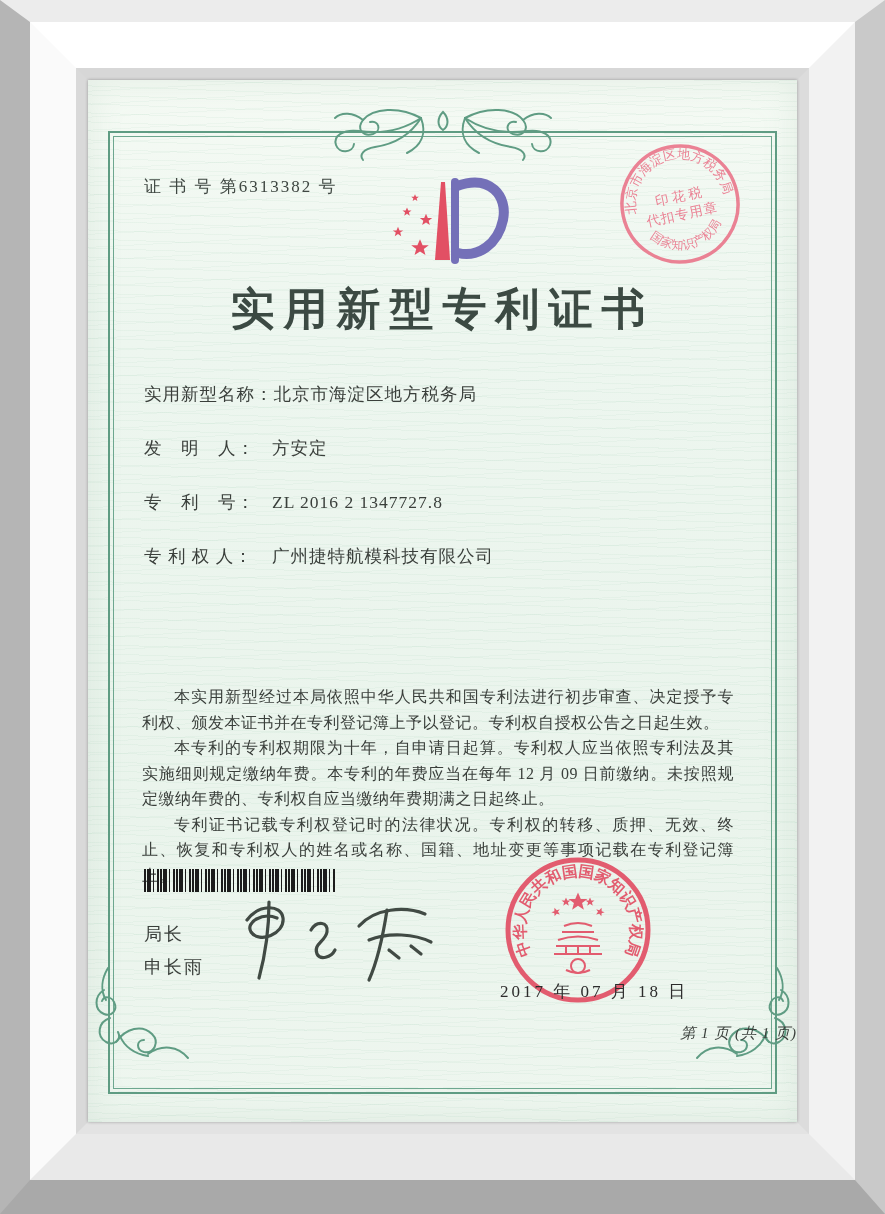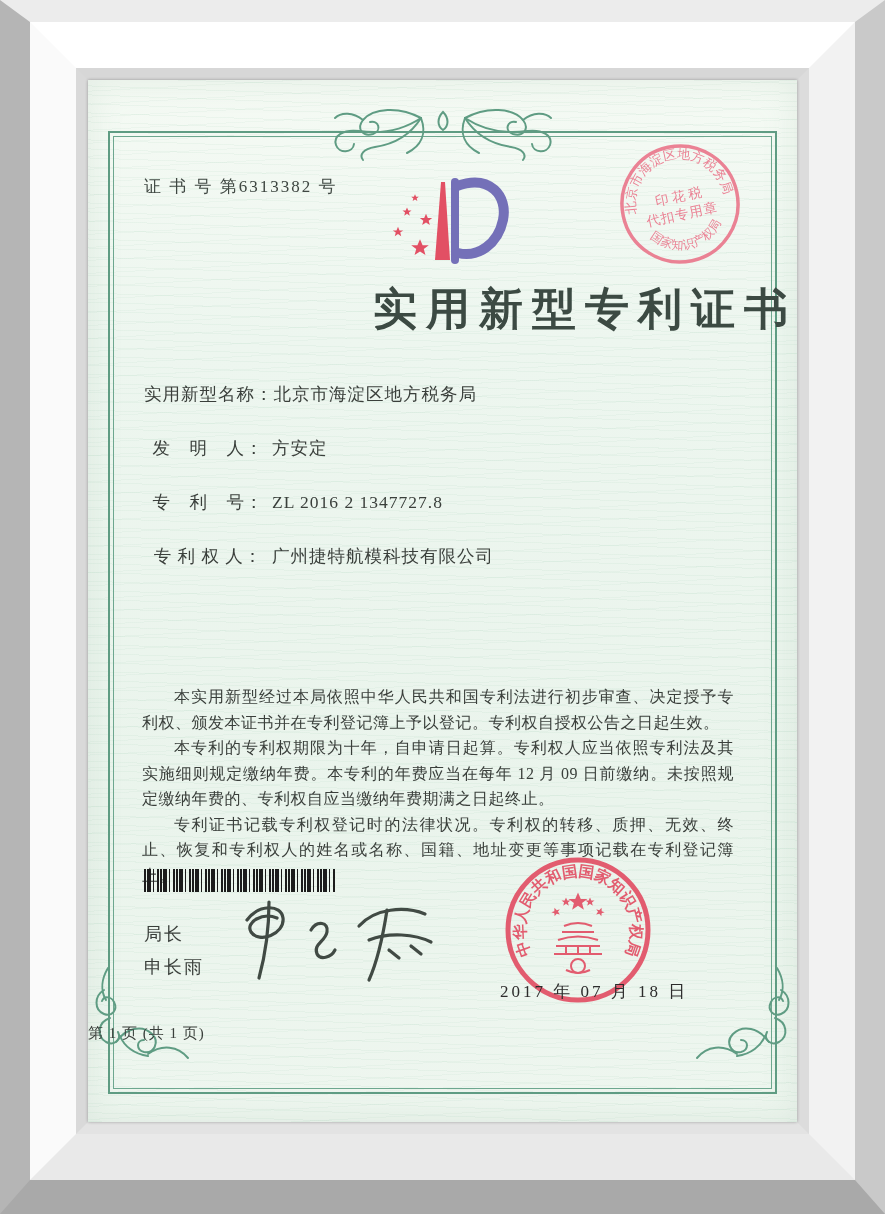--- a/index.html
+++ b/index.html
@@ -36,45 +36,45 @@
     border:2px solid #5f9c83; pointer-events:none;
   }
   .border-green .inner {
     position:absolute; left:3px; right:3px; top:3px; bottom:3px;
     border:1px solid #6da78f;
   }
   .cert-number { position:absolute; left:56px; top:95px; font-size:17px;
     letter-spacing:2px; color:#3f4742; }
   .logo { position:absolute; left:50%; top:80px; transform:translateX(-50%); }
   .tax-stamp { position:absolute; left:528px; top:60px; transform:rotate(-12deg); opacity:.88; }
-  .title { position:absolute; left:0; right:0; top:200px; text-align:right;
+  .title { position:absolute; left:0; right:0; top:200px; text-align:center;
     font-size:44px; font-weight:bold; letter-spacing:9px; color:#3c4a43; }
   .fields { position:absolute; left:56px; top:302px; right:40px; }
   .frow { height:24px; margin-bottom:30px; font-size:17.5px; color:#3a3f3b;
     white-space:nowrap; letter-spacing:1px; }
-  .flabel { display:inline-block; min-width:128px;text-align:center; }
+  .flabel { display:inline-block; min-width:128px; }
   .fvalue { display:inline-block; }
   .paras { position:absolute; left:54px; top:604px; width:592px;
     font-size:16px; line-height:25.5px; color:#3a3f3b; text-align:justify;
     letter-spacing:.5px; }
   .paras p { text-indent:2em; }
   .barcode { position:absolute; left:56px; top:789px; width:192px; height:23px;
     background:repeating-linear-gradient(90deg,
       #1c1c1c 0 2px, transparent 2px 3px,
       #1c1c1c 3px 7px, transparent 7px 9px,
       #1c1c1c 9px 10px, transparent 10px 13px,
       #1c1c1c 13px 15px, transparent 15px 16px); }
   .director { position:absolute; left:56px; top:838px; font-size:18px;
     color:#3a3f3b; line-height:33px; letter-spacing:2px; }
   .signature { position:absolute; left:131px; top:816px; }
   .seal { position:absolute; left:412px; top:772px; opacity:.92; }
   .seal-date { position:absolute; left:412px; top:900px; font-size:17px;
     letter-spacing:3px; color:#2c2c2c; white-space:nowrap; }
-  .footer { position:absolute; left:0; right:0; top:944px; text-align:left;
-    font-size:15px; color:#3a3f3b; letter-spacing:1px; }
+  .footer { position:absolute; left:0; right:0; top:944px; text-align:right;
+    font-size:15px; color:#3a3f3b; letter-spacing:1px;font-style:italic; }
   .orn-top { position:absolute; left:50%; top:24px; transform:translateX(-50%); }
   .orn-bl { position:absolute; left:2px; top:886px; }
   .orn-br { position:absolute; right:2px; top:886px; transform:scaleX(-1); }
   svg text { font-family:"Liberation Serif","DejaVu Serif",serif; }
 </style>
 </head>
 <body>
 
 <div class="photo">
 <div class="frame-outer">

